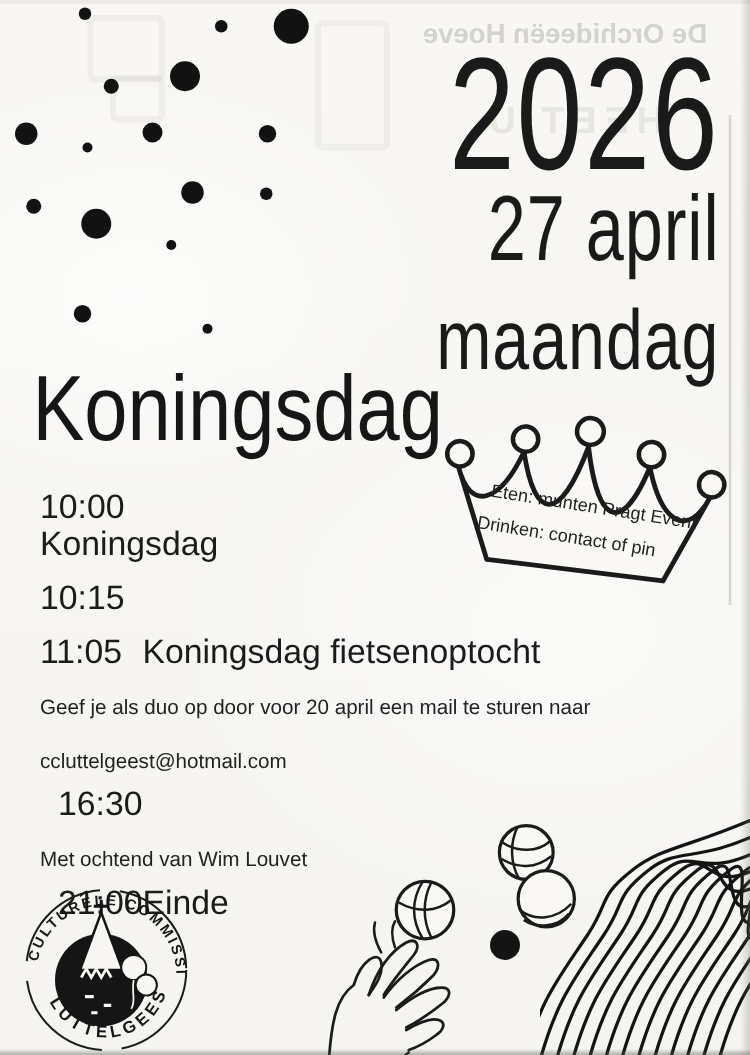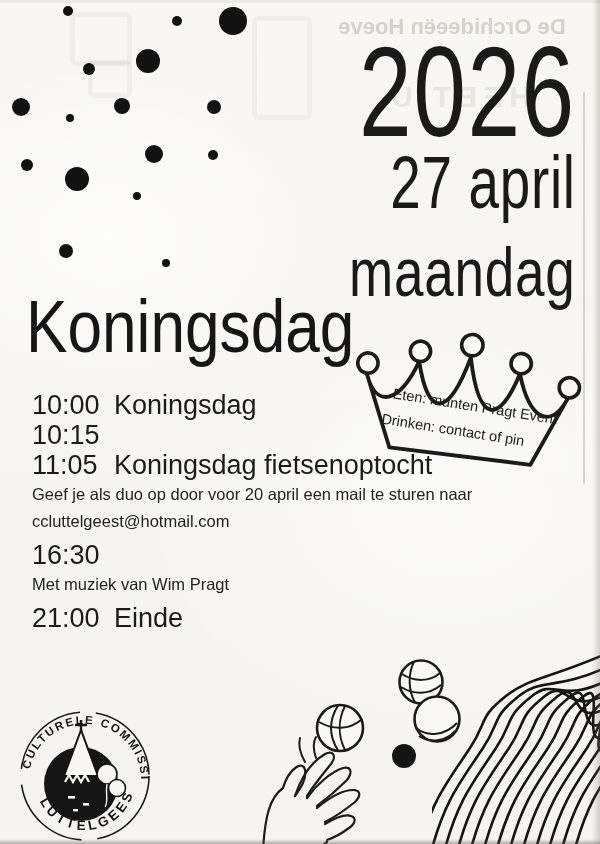--- a/index.html
+++ b/index.html
@@ -30,25 +30,25 @@
   .big{position:absolute;right:24px;line-height:1;white-space:nowrap;
     transform-origin:100% 0;color:#1a1a1a;}
   .year{top:28px;font-size:128px;letter-spacing:2px;transform:scaleX(.74);}
   .day{top:146px;font-size:74px;letter-spacing:1px;transform:scaleX(.74);}
   .weekday{top:238px;font-size:68px;letter-spacing:1px;transform:scaleX(.78);}
   
   .title{position:absolute;left:26px;top:290px;font-size:74px;line-height:1;
     transform-origin:0 0;transform:scaleX(.84);white-space:nowrap;color:#161616;}
   
   .sched{position:absolute;left:32px;top:390px;width:460px;}
-  .event{display:flex;font-size:27px;line-height:30px;margin-top:0;color:#1b1b1b;}
-  .event.first{margin-top:0;}
-  .event.tight{margin-top:6px;}
+  .event{display:flex;font-size:27px;line-height:30px;margin-top:13px;color:#1b1b1b;}
+  .event.first{margin-top:0;flex-direction:column;}
+  .event.tight{margin-top:6px;text-align:right;}
   .time{width:82px;flex:none;}
-  .note{font-size:16.5px;line-height:25px;margin-top:2px;color:#222;}
+  .note{font-size:16.5px;line-height:25px;margin-top:18px;color:#222;}
   
   .crown-wrap{position:absolute;left:350px;top:330px;width:230px;height:150px;
     transform:rotate(7deg);transform-origin:50% 50%;}
   .crown-note{position:absolute;font-size:14.5px;line-height:1;color:#222;
     white-space:nowrap;transform:rotate(2deg);}
   .cnote1{left:42px;top:68px;}
   .cnote2{left:34px;top:94px;}
   svg{display:block;}
   .abs{position:absolute;}
 </style>
@@ -112,21 +112,21 @@
     </div>
     <div class="event">
       <span class="time">11:05</span>
       <span class="act">Koningsdag fietsenoptocht</span>
     </div>
     <div class="note">Geef je als duo op door voor 20 april een mail te sturen naar</div>
     <div class="note">ccluttelgeest@hotmail.com</div>
     <div class="event tight">
       <span class="time">16:30</span>
     </div>
-    <div class="note">Met muziek van Wim Pragt</div>
+    <div class="note">Met ochtend van Wim Louvet</div>
     <div class="event tight">
       <span class="time">21:00</span>
       <span class="act">Einde</span>
     </div>
   </div>
 
   <svg class="abs" style="left:16px;top:708px;" width="138" height="136" viewBox="0 0 136 136">
     <defs>
       <path id="arcTop" d="M 12,72 A 56,56 0 0 1 124,72"></path>
       <path id="arcBottom" d="M 20,86 A 50,50 0 0 0 116,86"></path>

